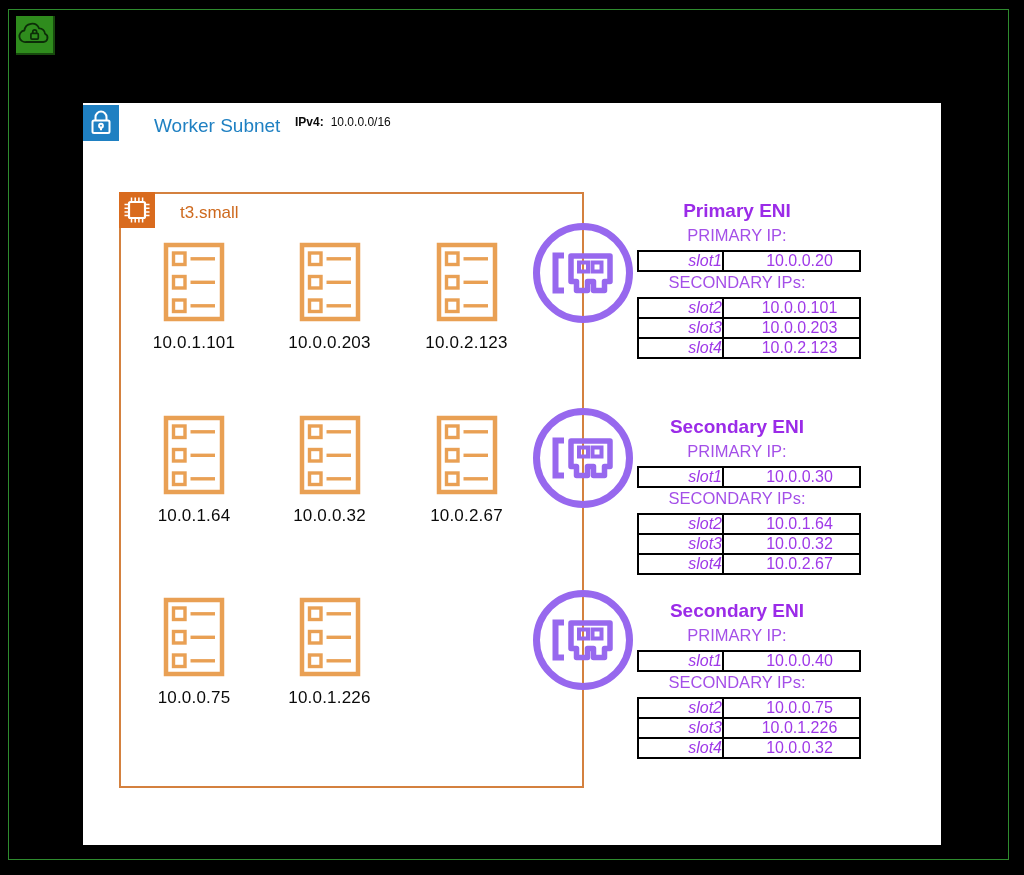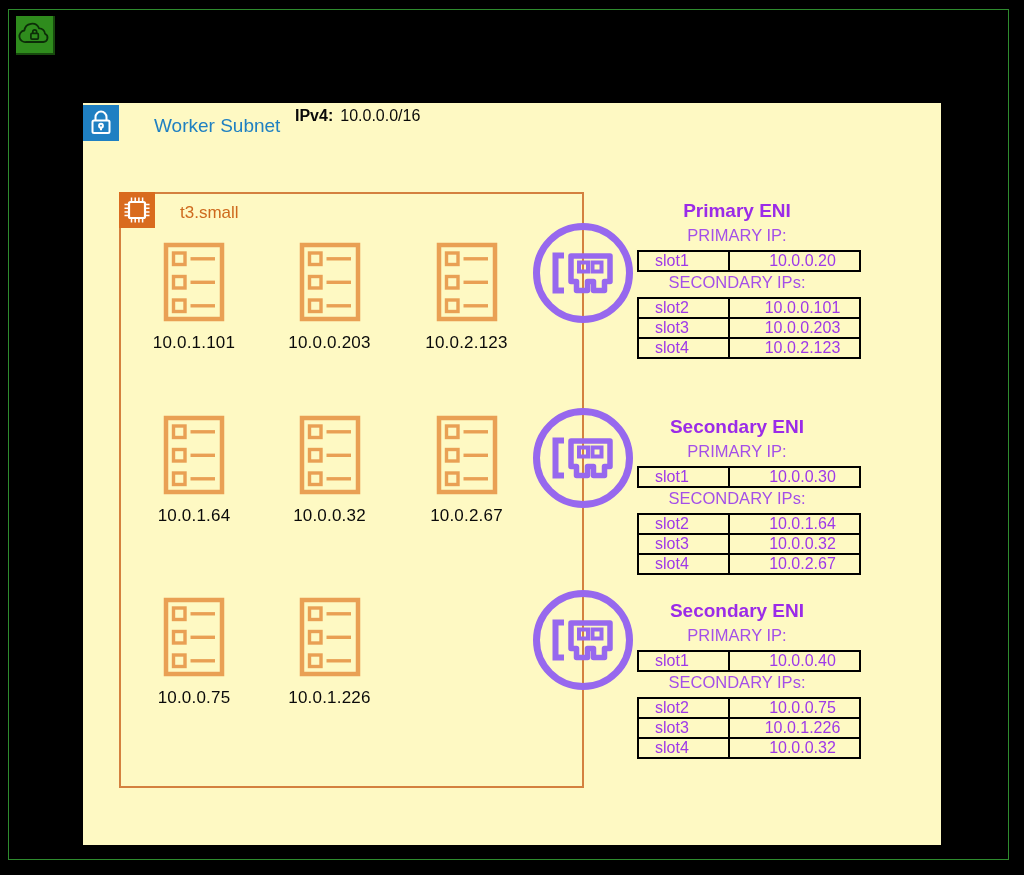--- a/index.html
+++ b/index.html
@@ -2,26 +2,26 @@
 <html><head>
 <meta charset="utf-8">
 <style>
   html,body{margin:0;padding:0;background:#000;}
   .stage{position:relative;width:1024px;height:875px;background:#000;overflow:hidden;
          font-family:"Liberation Sans",sans-serif;}
   .frame{position:absolute;left:8px;top:9px;width:999px;height:849px;border:1px solid #2E8B2E;}
   .badge{position:absolute;left:16px;top:16px;width:37px;height:37px;background:#2F8C1D;
          border-right:2px solid #174A0D;border-bottom:2px solid #174A0D;}
   .badge svg{display:block;width:37px;height:37px;}
-  .panel{position:absolute;left:83px;top:103px;width:858px;height:742px;background:#fef9c3;}
+  .panel{position:absolute;left:83px;top:103px;width:858px;height:742px;background:#ffffff;}
 
   .subnet-icon{position:absolute;left:0px;top:2px;width:36px;height:36px;background:#1F80C2;}
   .subnet-icon svg{display:block;width:36px;height:36px;}
   .subnet-title{position:absolute;left:71px;top:12px;font-size:19px;color:#1F80C2;}
-  .subnet-cidr{position:absolute;left:212px;top:4px;font-size:16px;color:#0A0A0A;}
+  .subnet-cidr{position:absolute;left:212px;top:12px;font-size:12px;color:#0A0A0A;}
   .cidr-label{font-weight:bold;margin-right:7px;}
 
   .instance-box{position:absolute;left:36px;top:89px;width:461px;height:592px;border:2px solid #D4813F;}
   .instance-icon{position:absolute;left:-2px;top:-2px;width:36px;height:36px;background:#D96B1E;}
   .instance-icon svg{display:block;width:36px;height:36px;}
   .instance-label{position:absolute;left:59px;top:9px;font-size:17px;color:#CE691D;}
 
   .pod-grid{position:absolute;left:6px;top:48px;display:grid;
             grid-template-columns:134px 137px 137px;grid-template-rows:173px 182px 130px;}
   .pod{display:flex;flex-direction:column;align-items:center;}
@@ -31,21 +31,21 @@
   .eni-icon{position:absolute;left:448px;width:104px;height:104px;}
   .eni-icon.pos-0{top:118px}.eni-icon.pos-1{top:303px}.eni-icon.pos-2{top:485px}
 
   .eni-block{position:absolute;left:554px;width:224px;}
   .eni-block.pos-0{top:97px}.eni-block.pos-1{top:313px}.eni-block.pos-2{top:497px}
   .eni-title{width:200px;text-align:center;font-size:19px;font-weight:bold;color:#9B2BE8;line-height:22px;}
   .eni-heading{width:200px;text-align:center;font-size:16.5px;color:#A44FE8;line-height:19px;margin-top:4px;}
   .eni-heading.sec{margin-top:1px;}
   .eni-table{border-collapse:collapse;margin-top:5px;width:224px;table-layout:fixed;border:2px solid #000;}
   .eni-table td{border:2px solid #000;height:18px;font-size:16px;color:#9F39E8;padding:0;overflow:hidden;}
-  td.slot-cell{width:73px;text-align:left;padding-left:16px;}
+  td.slot-cell{width:73px;text-align:right;padding-left:10px;font-style:italic;}
   td.ip-cell{text-align:center;padding-left:16px;}
 </style>
 </head>
 <body>
 
 <div class="stage">
   <div class="frame"></div>
 
   <div class="badge">
     <svg viewBox="0 0 37 37" fill="none" stroke="#0C2D08" stroke-width="1.8">

